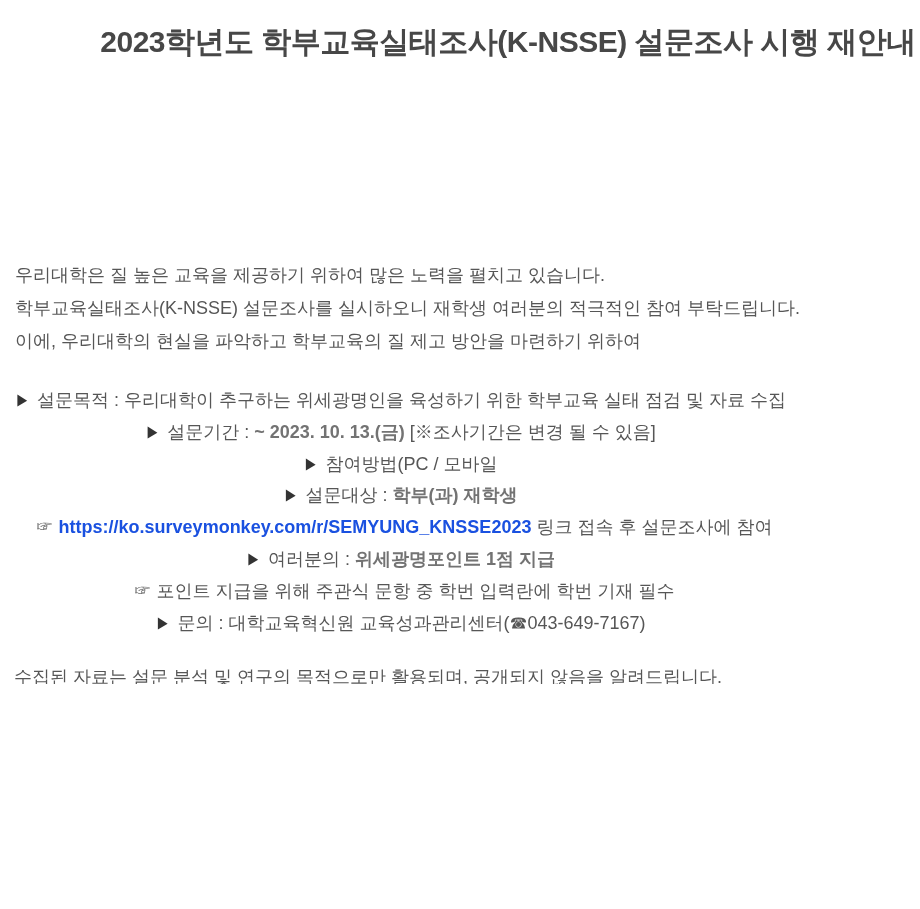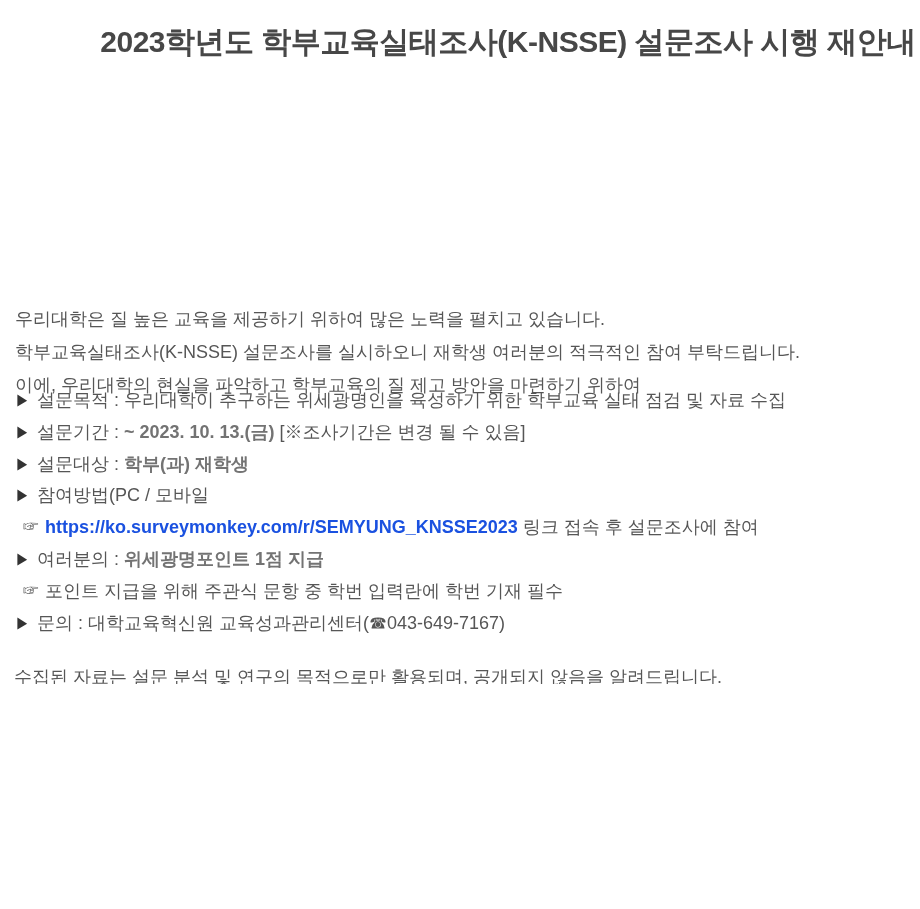--- a/index.html
+++ b/index.html
@@ -38,32 +38,32 @@
     white-space: nowrap;
   }
   .intro {
     position: absolute;
     top: 259px;
     left: 15px;
     font-size: 18px;
     color: #565656;
     line-height: 33px;
     white-space: nowrap;
-    margin-top: 44px;
   }
   .details {
     position: absolute;
     top: 385px;
     left: 15px;
     font-size: 18px;
     color: #565656;
   }
   .details .line {
     line-height: 31.8px;
     white-space: nowrap;
+    text-align: center;
   }
   .details .line.indent {
     padding-left: 7px;
   }
   .seg-marker {
     color: #333333;
     font-size: 15px;
     margin-right: 2px;
   }
   .seg-hand {
@@ -114,22 +114,22 @@
 
   <div class="intro">
       <div>우리대학은 질 높은 교육을 제공하기 위하여 많은 노력을 펼치고 있습니다.</div>
       <div>학부교육실태조사(K-NSSE) 설문조사를 실시하오니 재학생 여러분의 적극적인 참여 부탁드립니다.</div>
       <div>이에, 우리대학의 현실을 파악하고 학부교육의 질 제고 방안을 마련하기 위하여</div>
     </div>
 
   <div class="details">
       <div class="line"><span class="seg-marker">▶</span><span class="seg-normal"> 설문목적 : 우리대학이 추구하는 위세광명인을 육성하기 위한 학부교육 실태 점검 및 자료 수집</span></div>
       <div class="line"><span class="seg-marker">▶</span><span class="seg-normal"> 설문기간 : </span><span class="seg-bold">~ 2023. 10. 13.(금)</span><span class="seg-normal"> [※조사기간은 변경 될 수 있음]</span></div>
+      <div class="line"><span class="seg-marker">▶</span><span class="seg-normal"> 참여방법(PC / 모바일</span></div>
       <div class="line"><span class="seg-marker">▶</span><span class="seg-normal"> 설문대상 : </span><span class="seg-bold">학부(과) 재학생</span></div>
-      <div class="line"><span class="seg-marker">▶</span><span class="seg-normal"> 참여방법(PC / 모바일</span></div>
       <div class="line indent"><span class="seg-hand">☞ </span><a class="seg-link">https://ko.surveymonkey.com/r/SEMYUNG_KNSSE2023</a><span class="seg-normal"> 링크 접속 후 설문조사에 참여</span></div>
       <div class="line"><span class="seg-marker">▶</span><span class="seg-normal"> 여러분의 : </span><span class="seg-bold">위세광명포인트 1점 지급</span></div>
       <div class="line indent"><span class="seg-hand">☞ </span><span class="seg-normal">포인트 지급을 위해 주관식 문항 중 학번 입력란에 학번 기재 필수</span></div>
       <div class="line"><span class="seg-marker">▶</span><span class="seg-normal"> 문의 : 대학교육혁신원 교육성과관리센터(☎043-649-7167)</span></div>
     </div>
 
   <div class="closing">
       <div>수집된 자료는 설문 분석 및 연구의 목적으로만 활용되며, 공개되지 않음을 알려드립니다.</div>
     </div>
 

